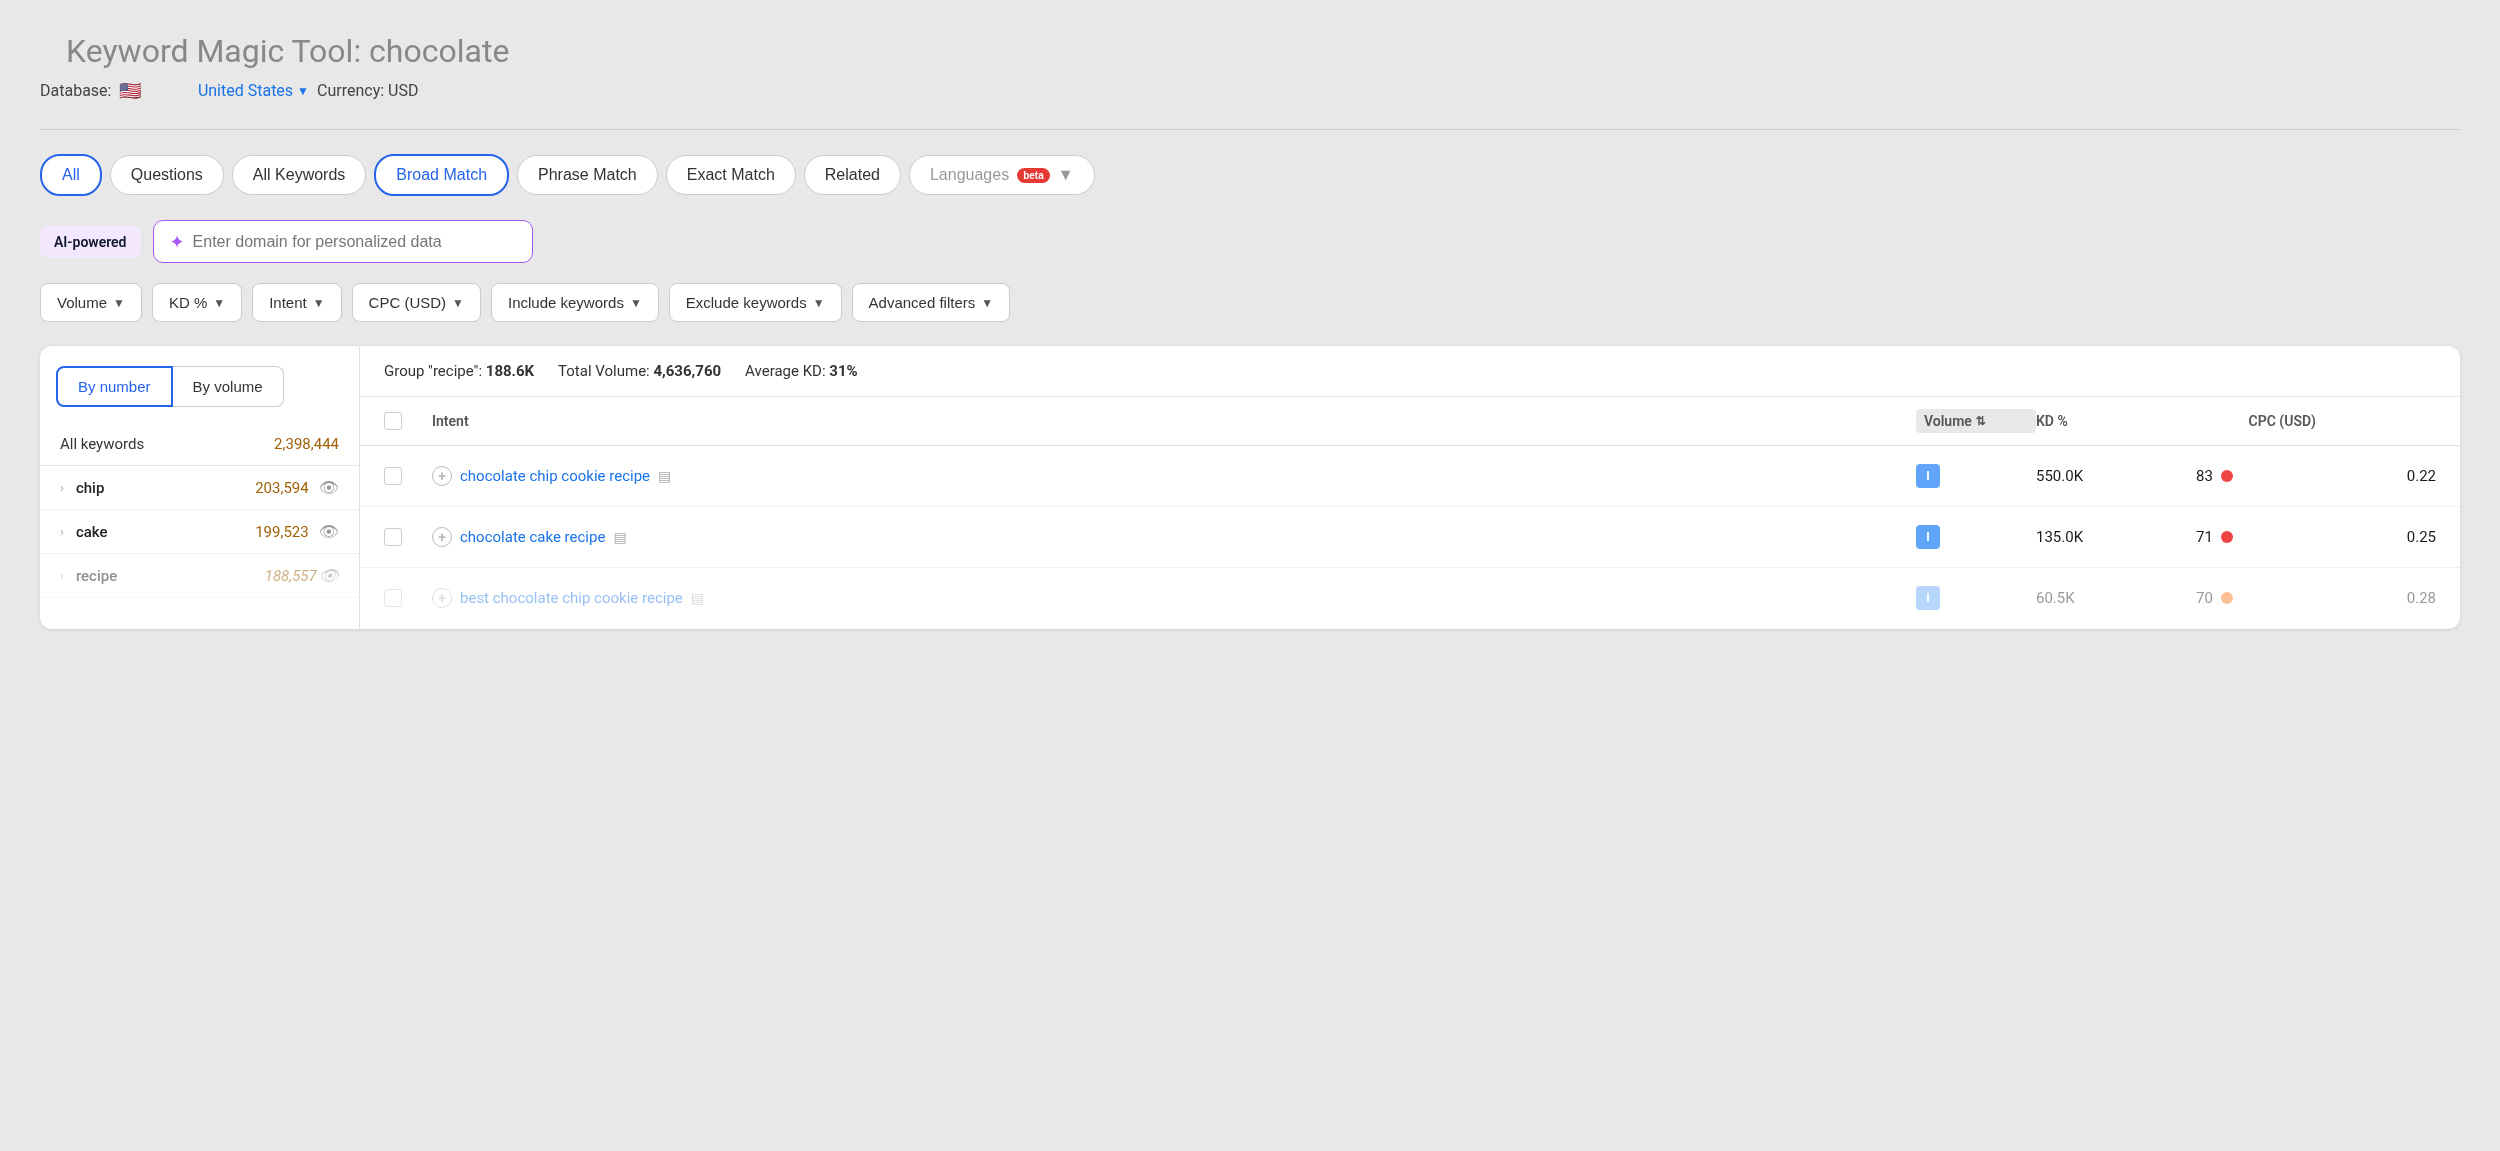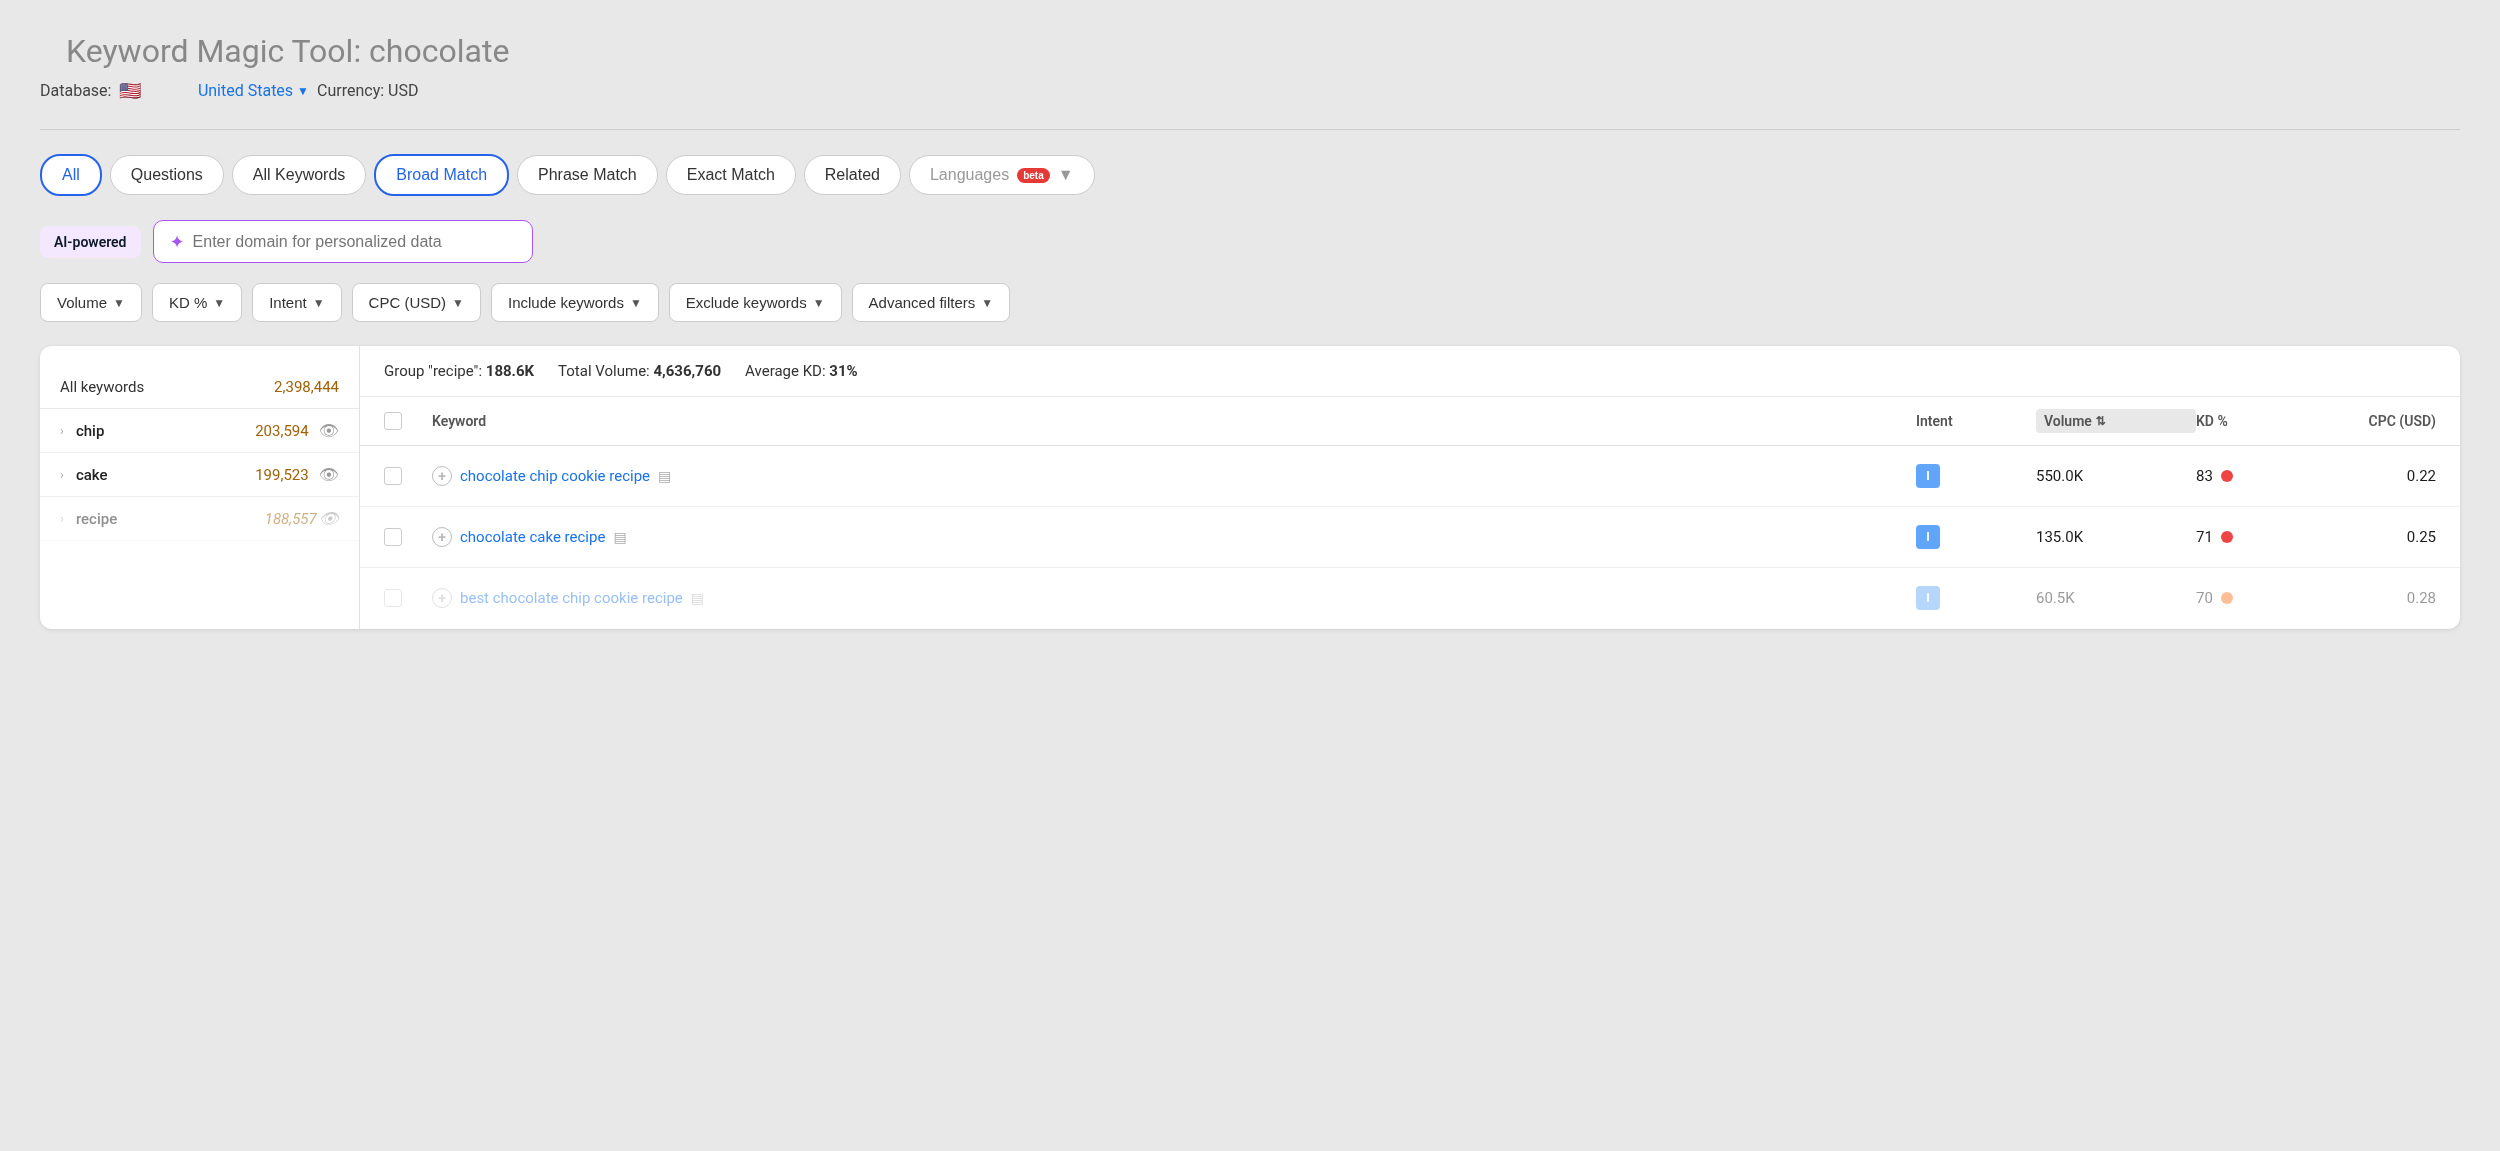--- a/index.html
+++ b/index.html
@@ -413,20 +413,24 @@
   </button>
   <button class="filter-btn">
     <span>Advanced filters</span>
     <span class="caret">▼</span>
   </button>
 </div>
 
 <div class="main-content">
 
   <div class="sidebar">
+    <div class="sidebar-toggle">
+      <button class="toggle-btn active">By number</button>
+      <button class="toggle-btn">By volume</button>
+    </div>
     <div class="sidebar-item-all">
       <span>All keywords</span>
       <span class="sidebar-count">2,398,444</span>
     </div>
     <div class="sidebar-item">
       <div class="sidebar-item-left">
         <span class="chevron-right">›</span>
         <span class="sidebar-item-label">chip</span>
       </div>
       <div style="display:flex;align-items:center;gap:10px;">
@@ -470,21 +474,20 @@
       <span>
         <span>Average KD:</span>
         <strong>31%</strong>
       </span>
     </div>
 
     <div class="table-header">
       <div>
         <div class="checkbox"></div>
       </div>
-      <div>Keyword</div>
       <div>Intent</div>
       <div>
         <span class="volume-col">
           Volume
           <span class="sort-icon">⇅</span>
         </span>
       </div>
       <div>KD %</div>
       <div class="col-right">CPC (USD)</div>
     </div>

